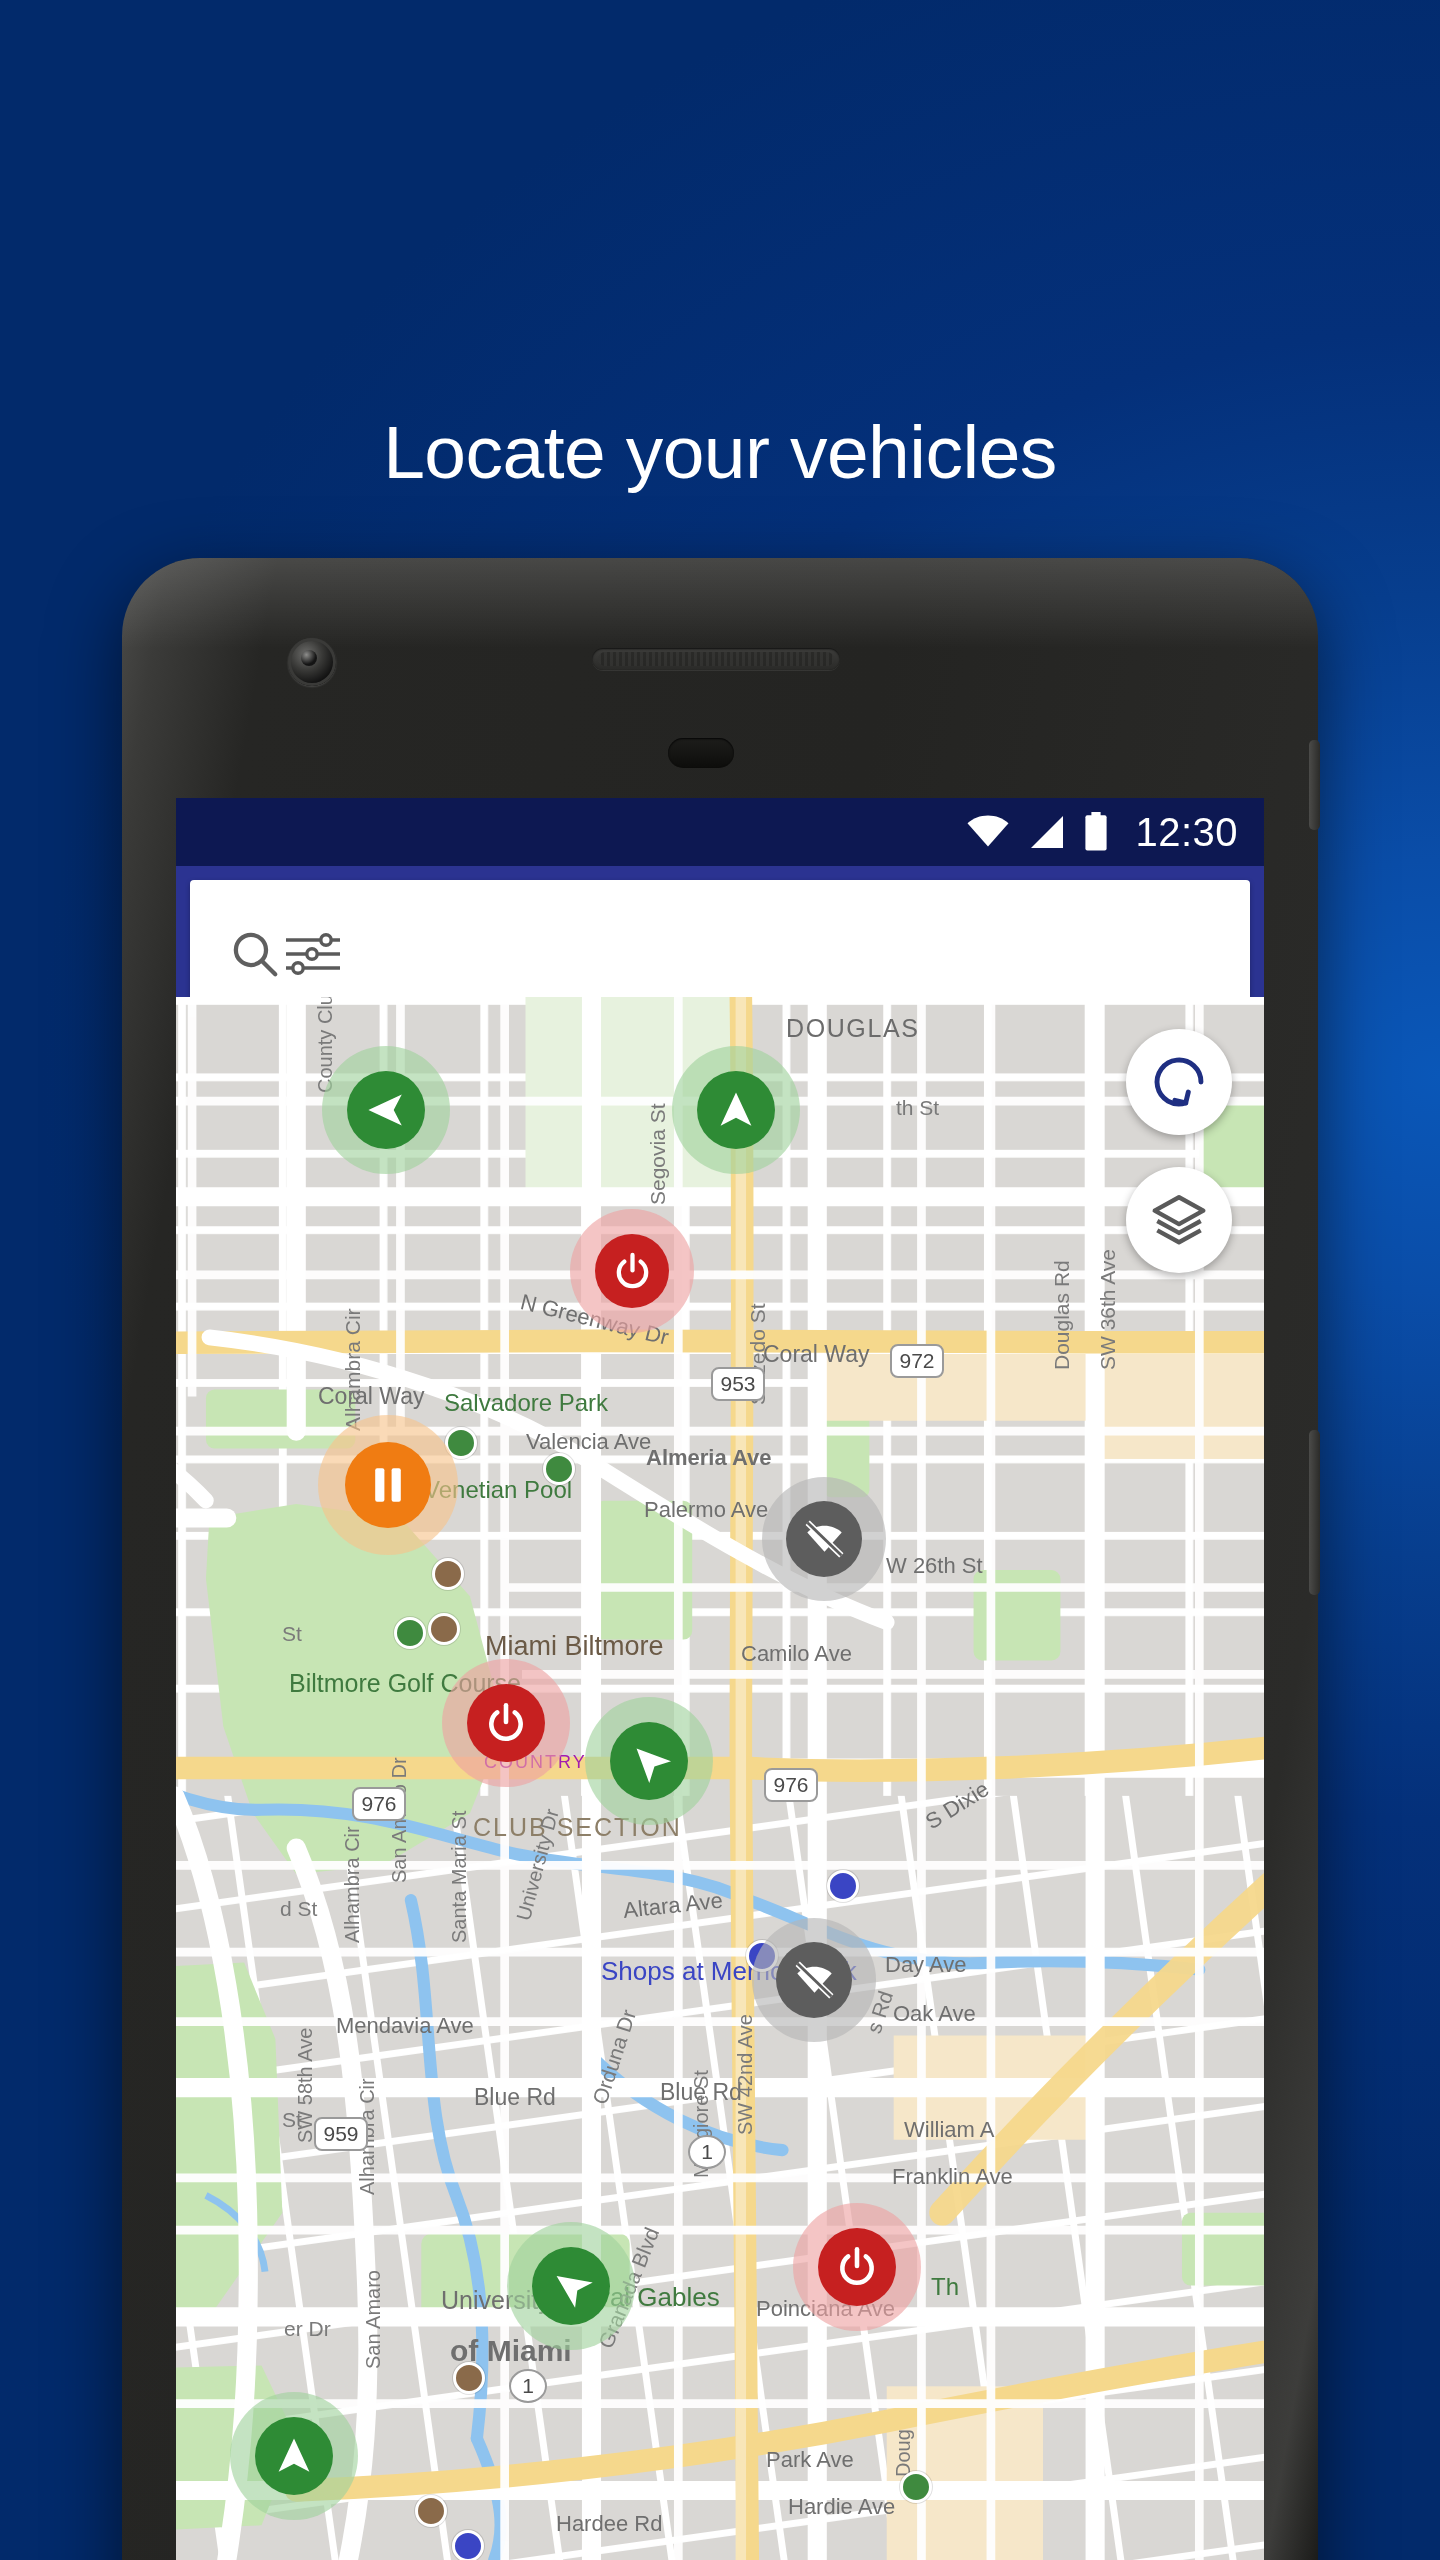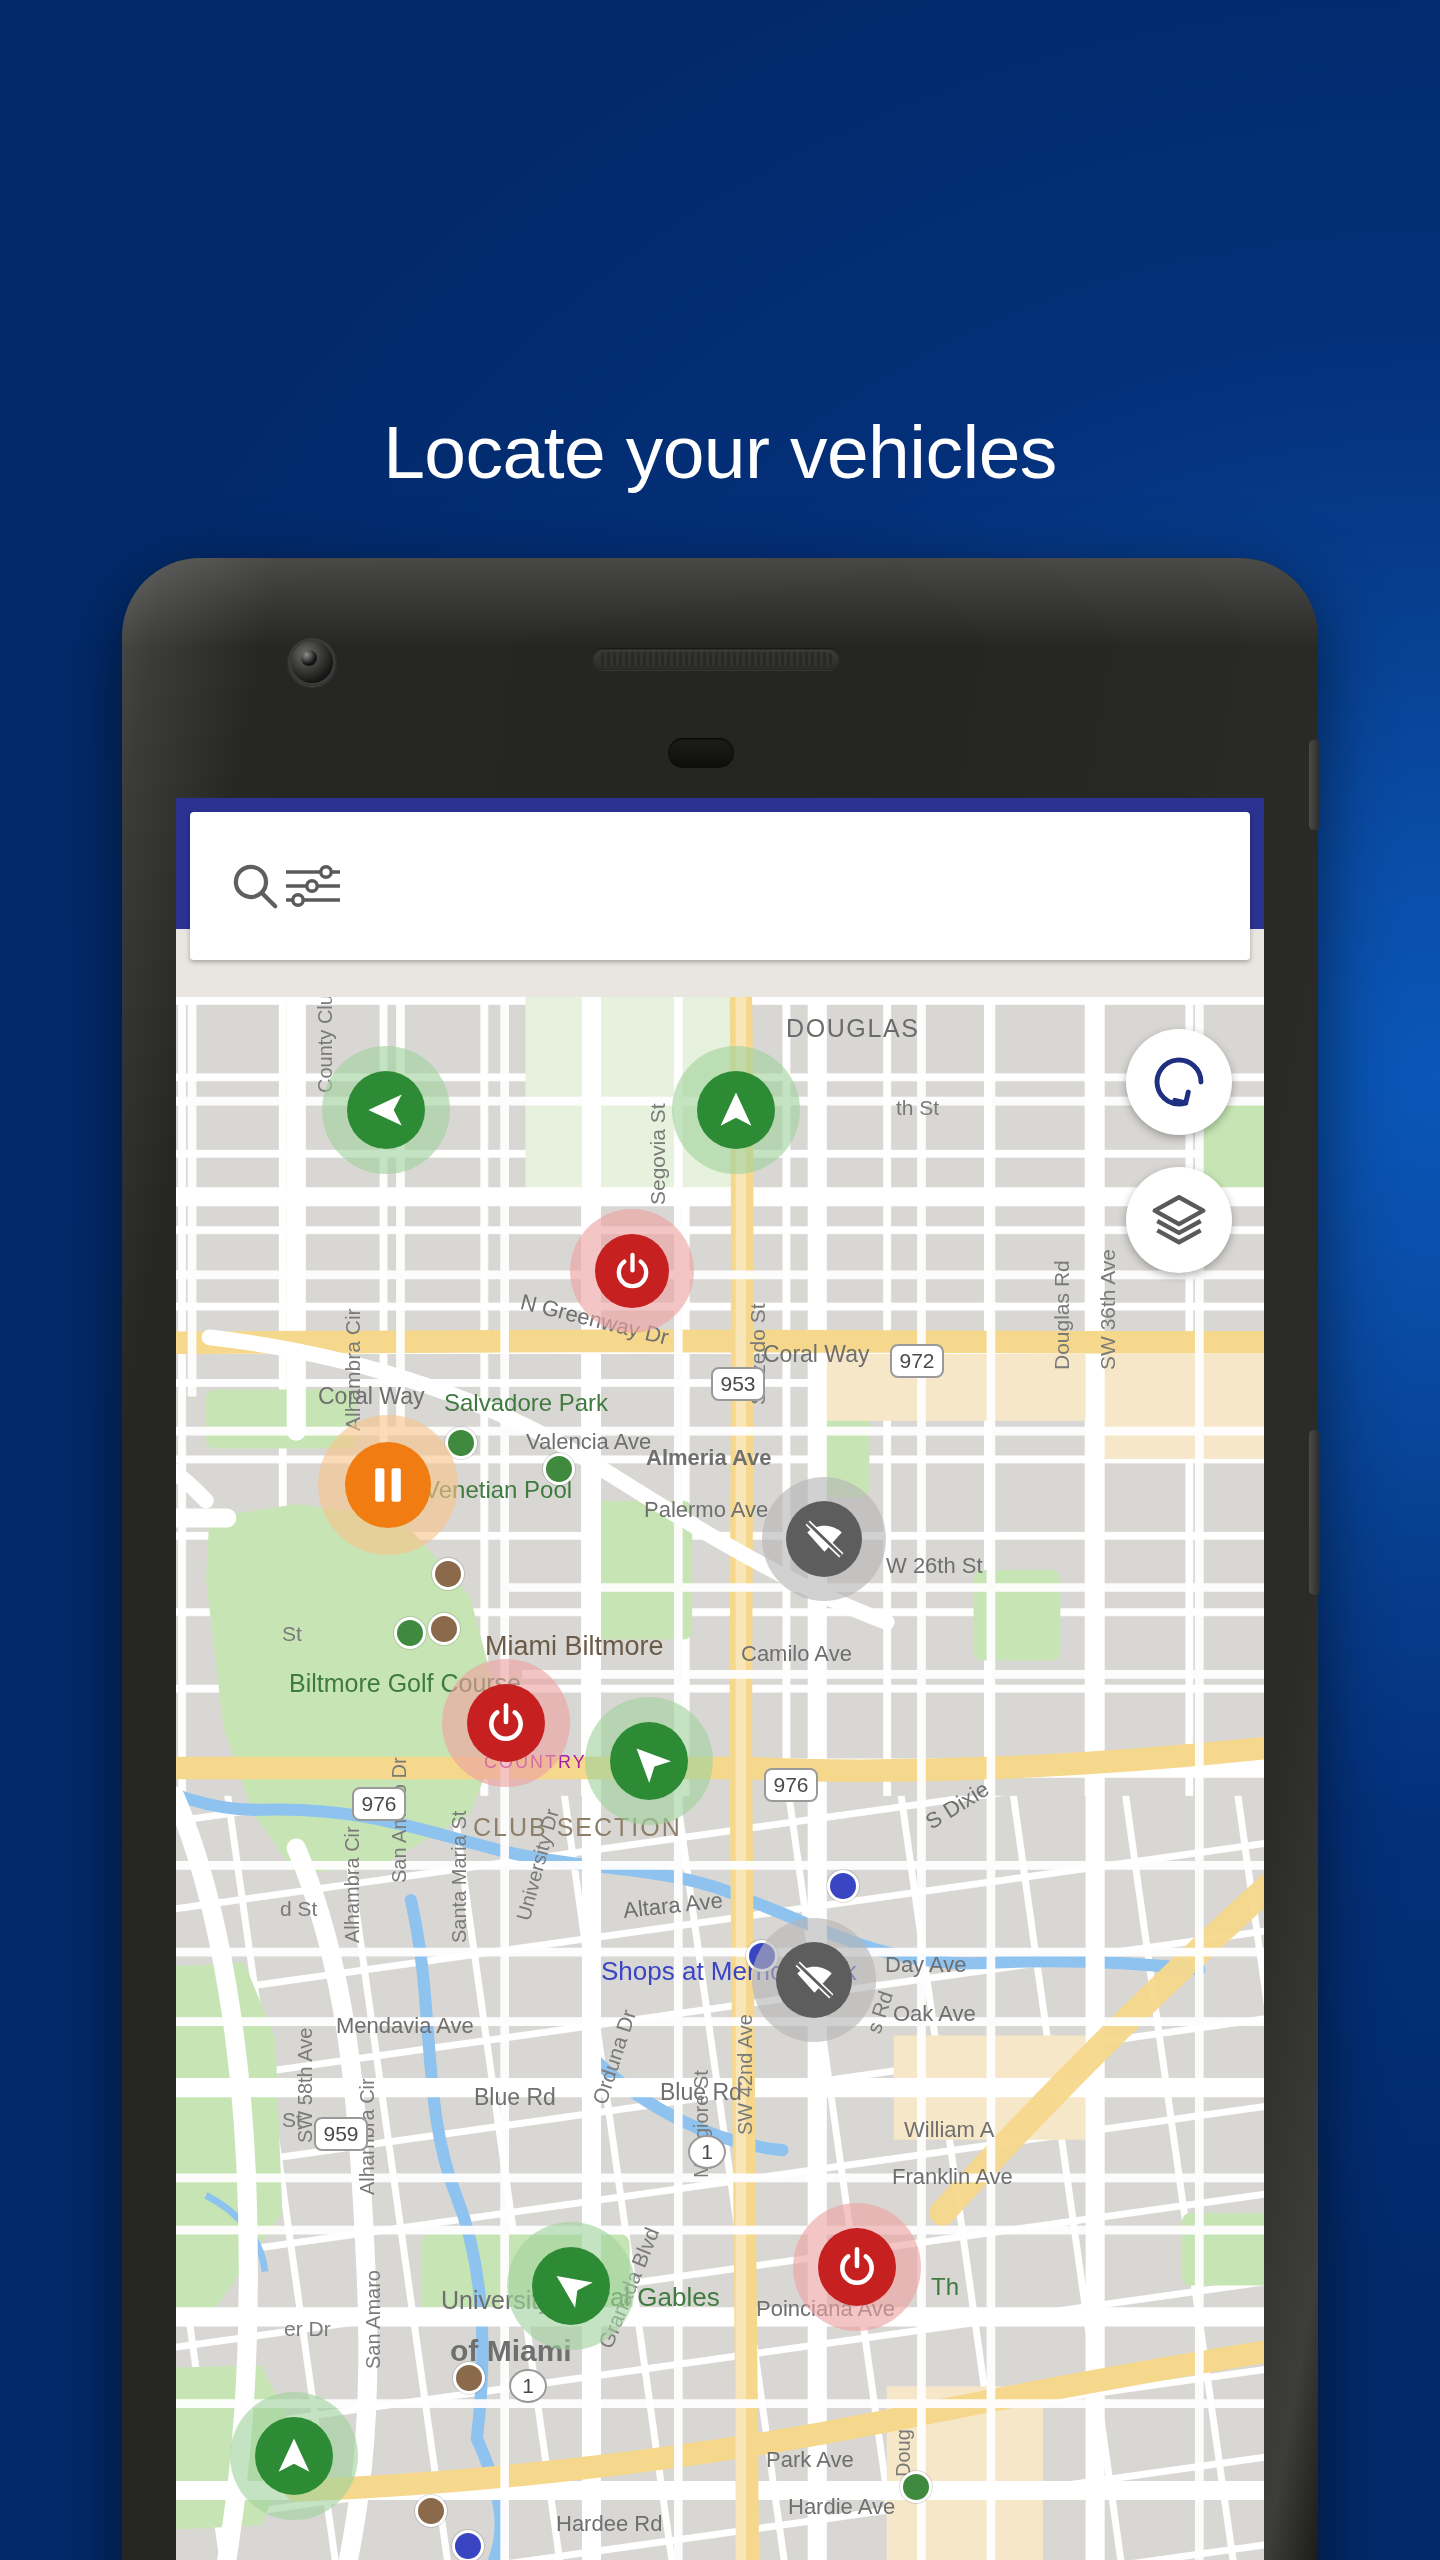--- a/index.html
+++ b/index.html
@@ -219,20 +219,33 @@
     <div class="phone-hl"></div>
   </div>
   <div class="front-cam"></div>
   <div class="earpiece"></div>
   <div class="sensor"></div>
   <div class="btn-power"></div>
   <div class="btn-vol"></div>
 
   <div class="screen">
 
+    <div class="statusbar">
+      <svg class="st-icon" width="46" height="36" viewBox="0 0 24 20">
+        <path d="M12 18 L0.6 5.2 C3.7 2.4 7.7 0.9 12 0.9 C16.3 0.9 20.3 2.4 23.4 5.2 Z" fill="#ffffff"></path>
+      </svg>
+      <svg class="st-icon" width="40" height="36" viewBox="0 0 20 18">
+        <path d="M18 1 L18 17 L2 17 Z" fill="#ffffff"></path>
+      </svg>
+      <svg class="st-icon" width="26" height="40" viewBox="0 0 13 20">
+        <rect x="4.2" y="0" width="4.6" height="2" fill="#ffffff"></rect>
+        <rect x="1.2" y="1.6" width="10.6" height="17.6" rx="1" fill="#ffffff"></rect>
+      </svg>
+      <span class="clock">12:30</span>
+    </div>
 
     <div class="search-header">
       <div class="search-bar">
         <svg width="54" height="54" viewBox="0 0 24 24">
           <circle cx="10.2" cy="10.2" r="6.7" fill="none" stroke="#5f5f5f" stroke-width="1.9"></circle>
           <line x1="15.2" y1="15.2" x2="21" y2="21" stroke="#5f5f5f" stroke-width="1.9" stroke-linecap="round"></line>
         </svg>
         <svg width="62" height="50" viewBox="0 0 31 25">
           <g stroke="#5a5a5a" stroke-width="1.7" fill="none">
             <line x1="2" y1="5.5" x2="29" y2="5.5"></line>

